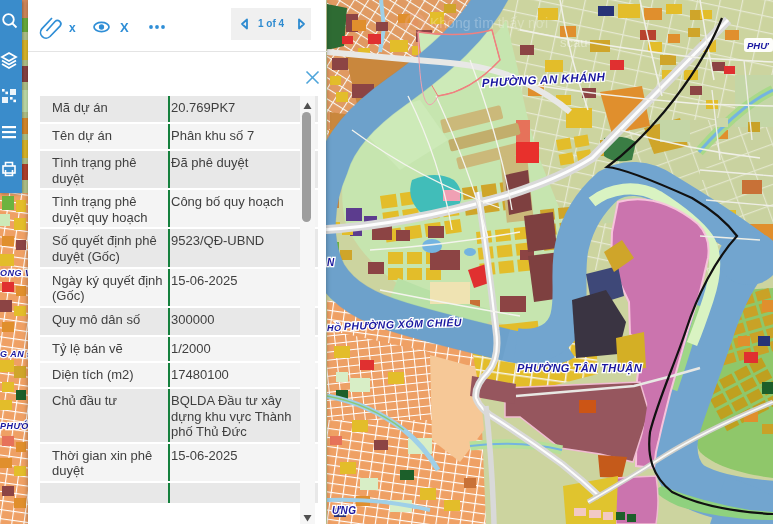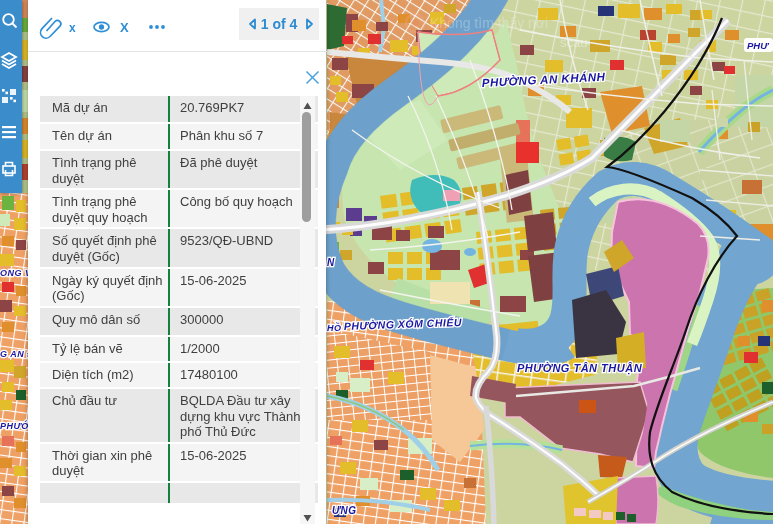--- a/index.html
+++ b/index.html
@@ -1,24 +1,24 @@
 <!DOCTYPE html>
 <html><head><meta charset="utf-8">
 <style>
 html,body{margin:0;padding:0;width:773px;height:524px;overflow:hidden;font-family:"Liberation Sans",sans-serif;background:#ccd3a0;}
 #map{position:absolute;left:0;top:0;z-index:0;}
 #sidebar{position:absolute;left:0;top:0;width:22px;height:193px;background:#3a8ccb;z-index:5;box-shadow:1px 1px 3px rgba(0,0,0,.35);}
 #panel{position:absolute;left:28px;top:0;width:298px;height:524px;background:#fff;z-index:4;box-shadow:0 0 5px rgba(0,0,0,.35);}
 #toolbar{position:absolute;left:0;top:0;width:299px;height:52px;border-bottom:1px solid #e4e4e4;}
-#pager{position:absolute;left:211px;top:8px;width:80px;height:32px;background:#f0f0f0;color:#2e8bd0;font-weight:bold;font-size:14px;text-align:center;line-height:32px;}
+#pager{position:absolute;left:203px;top:8px;width:80px;height:32px;background:#f0f0f0;color:#2e8bd0;font-weight:bold;font-size:10px;text-align:center;line-height:32px;}
 #title{position:absolute;left:13px;top:64px;font-size:17.5px;font-weight:bold;color:#4a4a4a;}
 table{border-collapse:separate;border-spacing:0 2px;position:absolute;left:12px;top:94px;width:257px;table-layout:fixed;font-size:13px;color:#3f3f3f;}
 *{box-sizing:border-box}td{vertical-align:top;padding:4px 0 2px 12px;line-height:15.5px;white-space:nowrap;overflow:visible;}
 td.l{width:130px;}
-td.v{width:148px;padding-left:10px;}
+td.v{width:148px;padding-left:1px;}
 tr.a td{background:#e8e8e8;}
 tr.b td{background:#f4f4f4;}
 tr td.l{border-right:2px solid #15803d;}
 #sbar{position:absolute;left:272px;top:96px;width:15px;height:428px;background:#f6f6f6;}
 #thumb{position:absolute;left:2px;top:16px;width:9px;height:110px;background:#9e9e9e;border-radius:5px;}
 .icon{position:absolute;}
 </style></head>
 <body>
 <svg id="map" width="773" height="524" viewBox="0 0 773 524">
     <defs>

